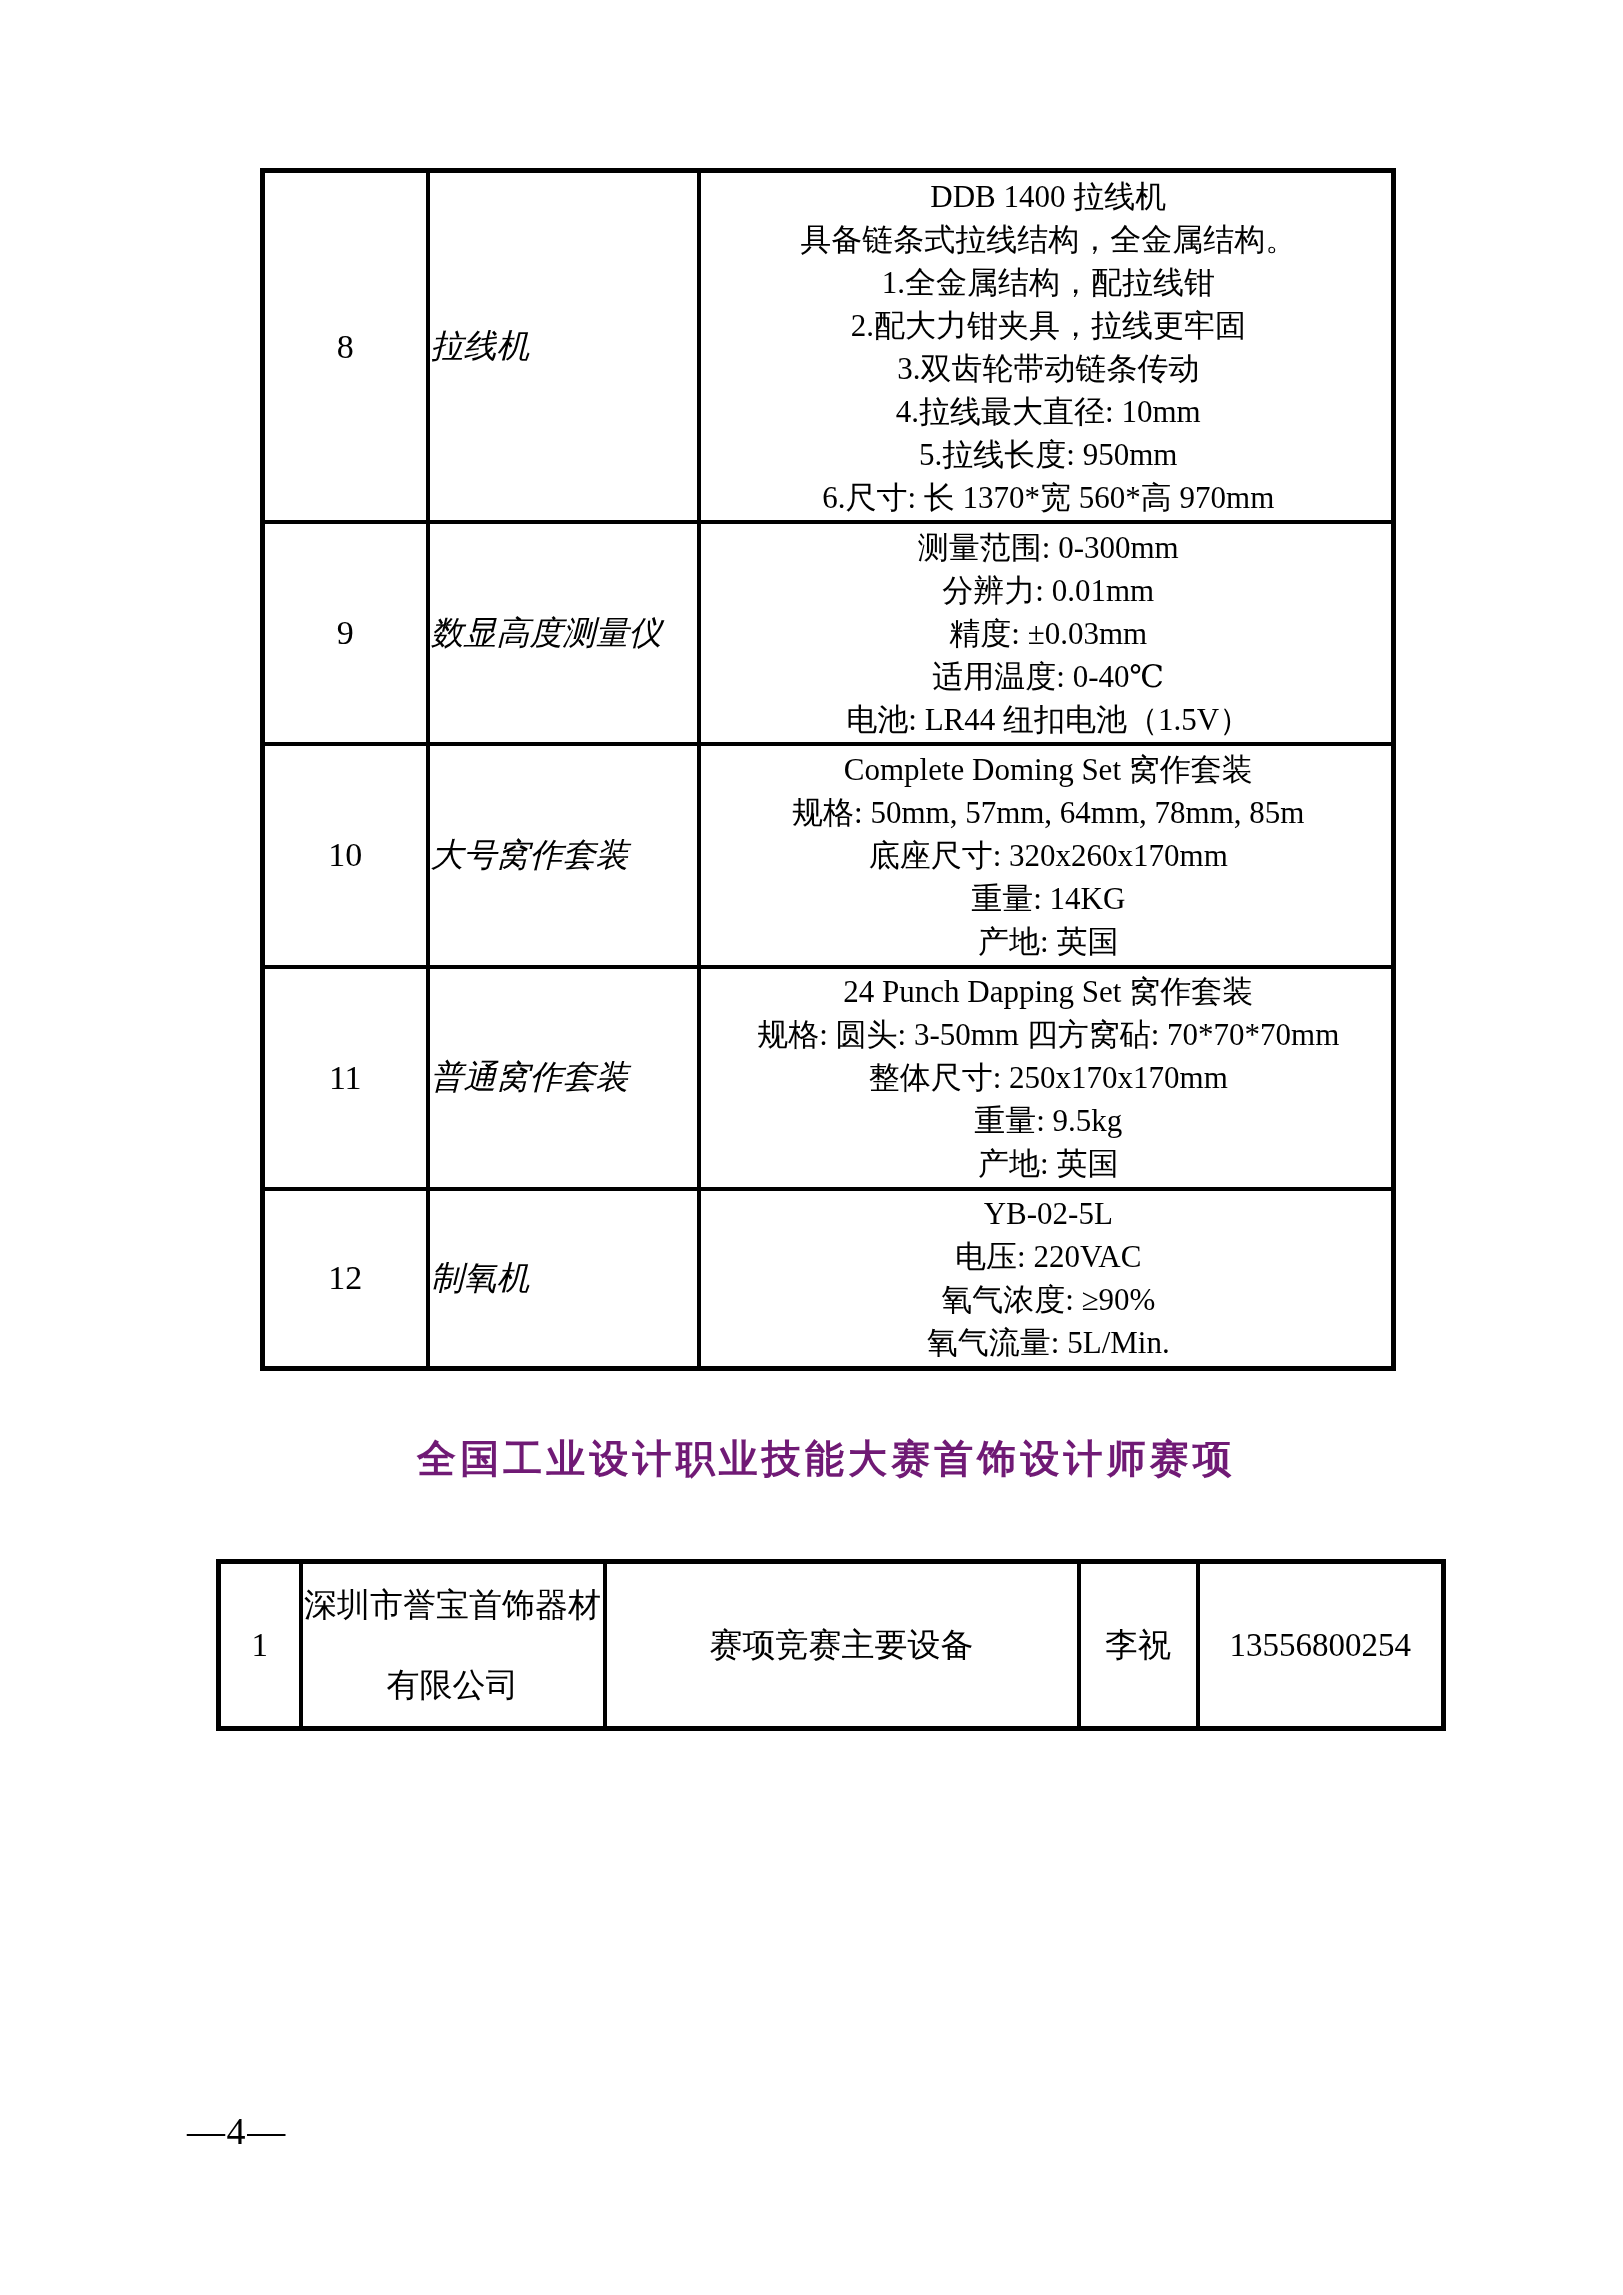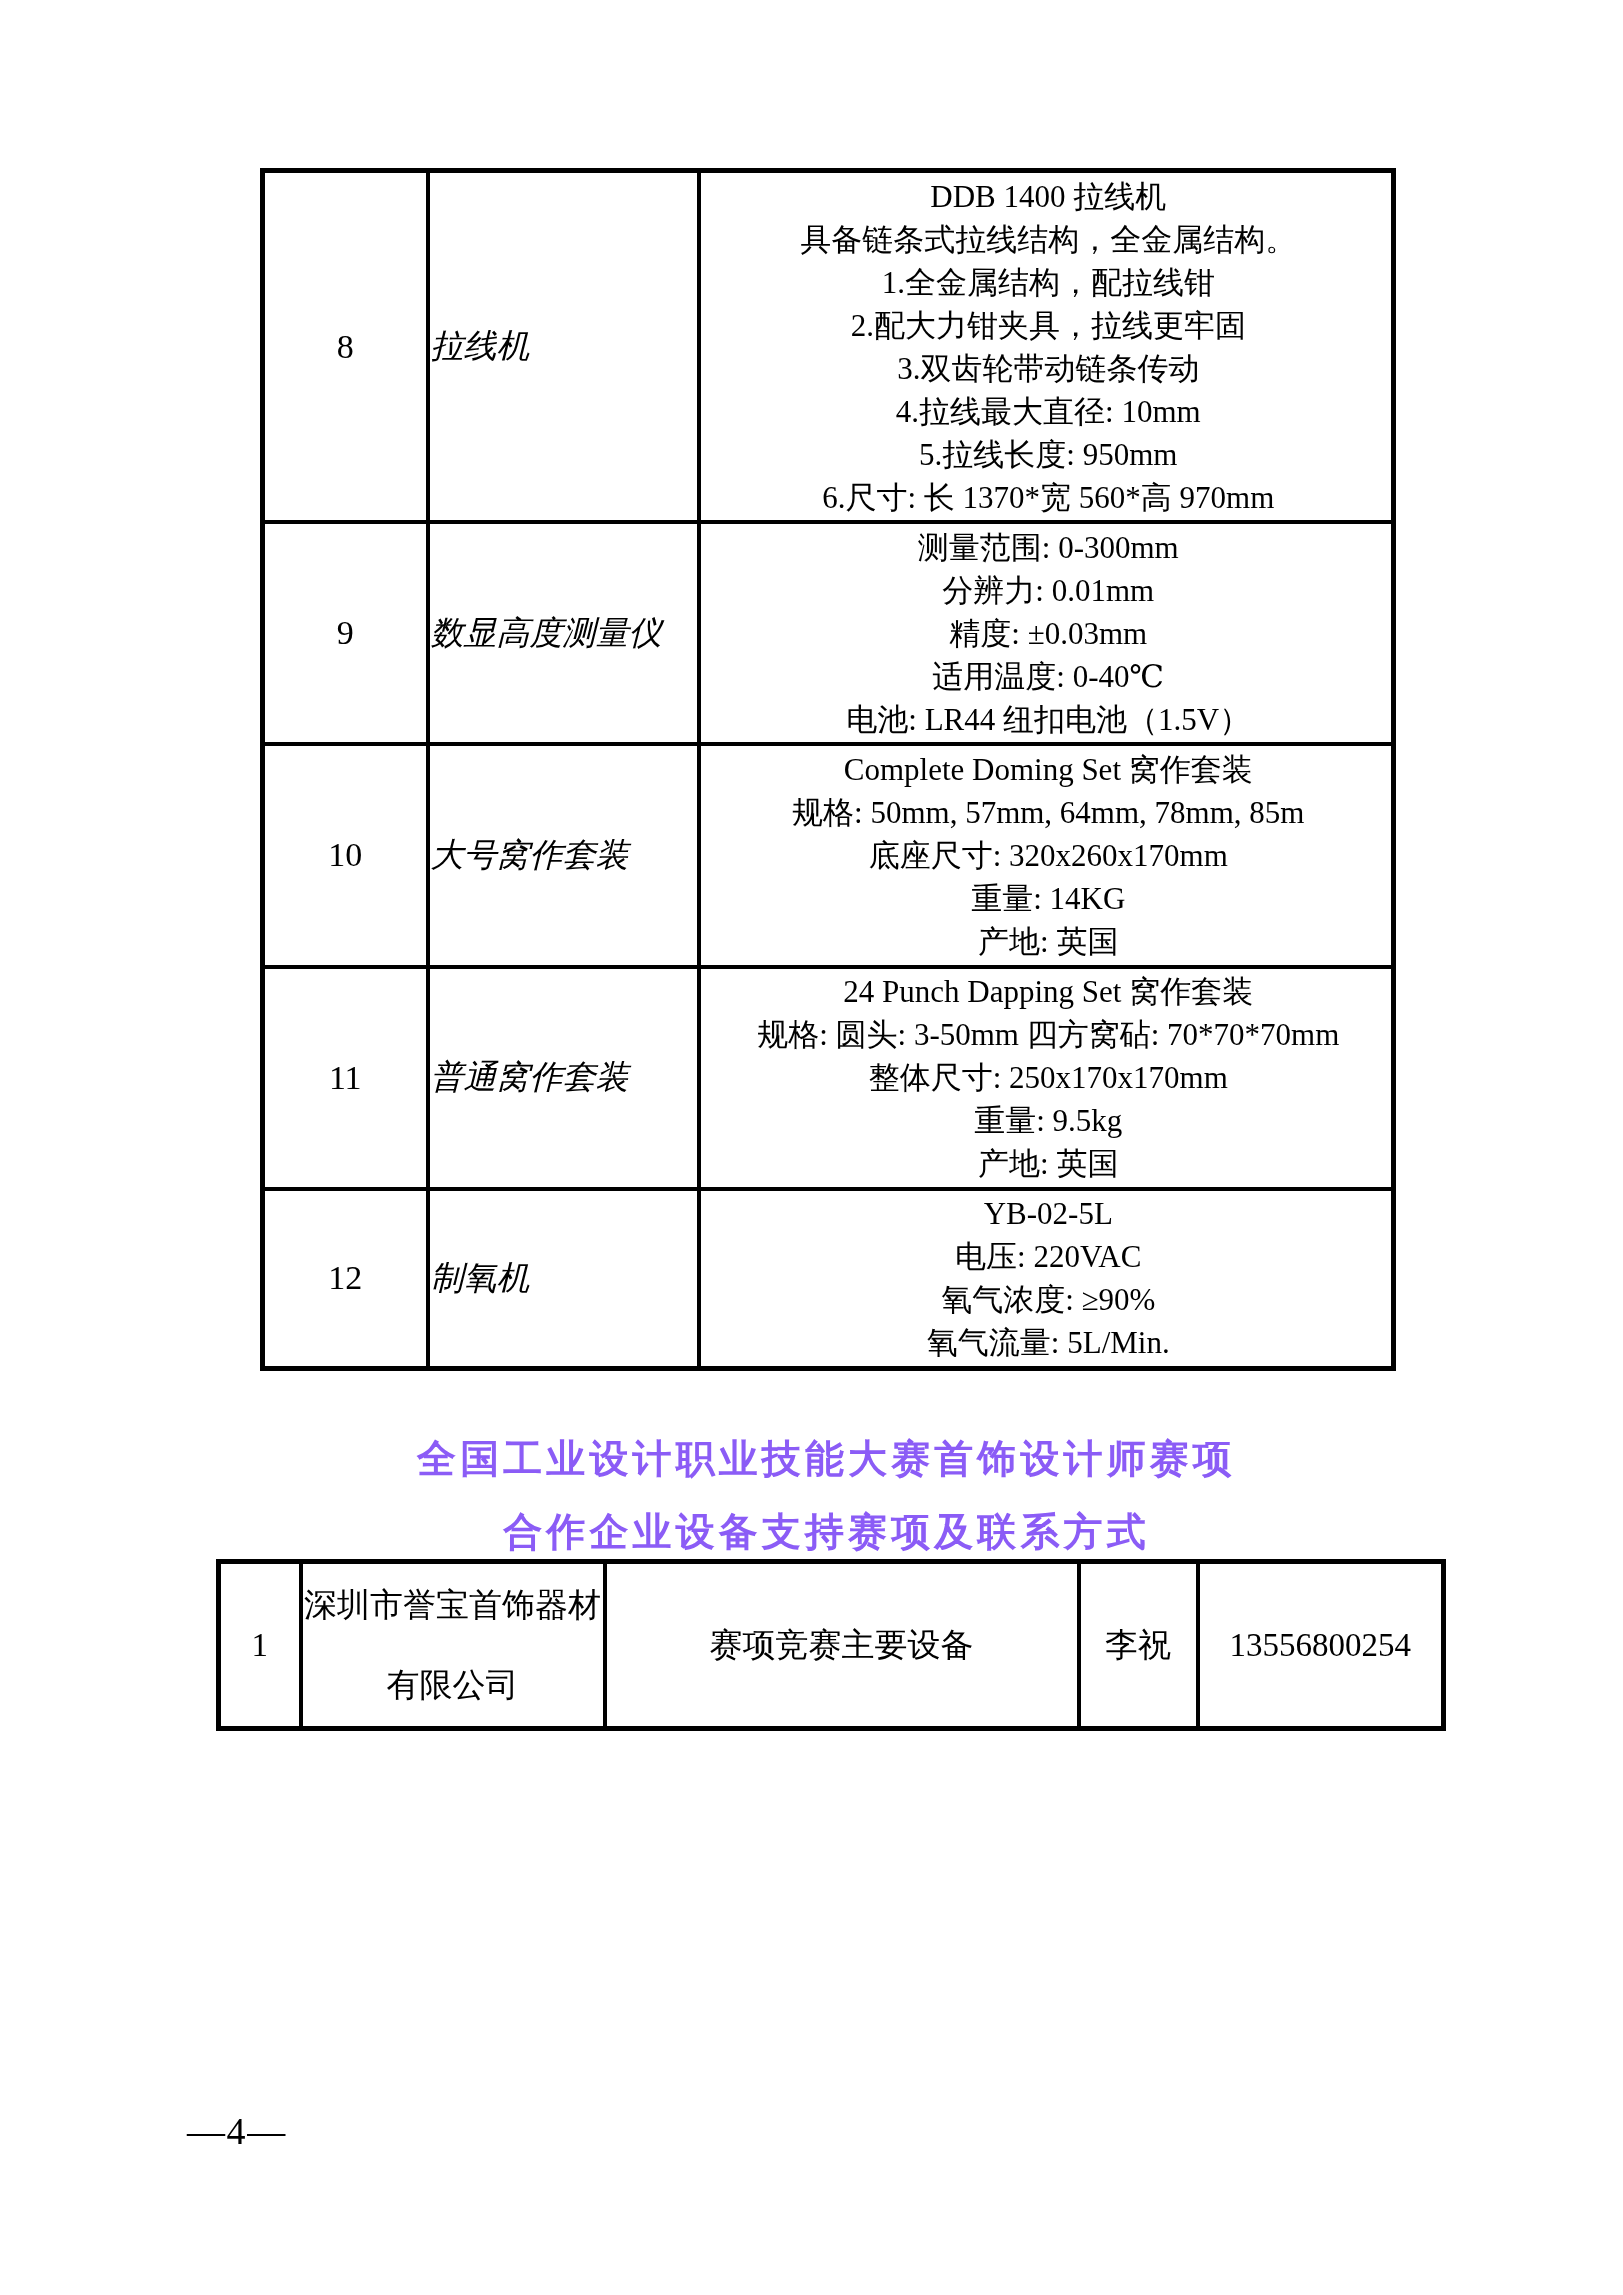--- a/index.html
+++ b/index.html
@@ -55,21 +55,21 @@
   
   .doc-title {
     position: absolute;
     left: 29.5px;
     width: 1594px;
     text-align: center;
     font-family: "Liberation Sans", "DejaVu Sans", sans-serif;
     font-weight: 700;
     font-size: 39px;
     letter-spacing: 4.1px;
-    color: #8b5cf6;
+    color: #701a75;
     white-space: nowrap;
   }
   .doc-title.l1 { top: 1432px; }
   .doc-title.l2 { top: 1505px; }
 
   
   table.partner {
     position: absolute;
     left: 216px;
     top: 1559px;
@@ -175,21 +175,20 @@
           <div class="spec-line">YB-02-5L</div>
           <div class="spec-line">电压: 220VAC</div>
           <div class="spec-line">氧气浓度: ≥90%</div>
           <div class="spec-line">氧气流量: 5L/Min.</div>
         </td>
       </tr>
     </tbody>
   </table>
 
   <div class="doc-title l1">全国工业设计职业技能大赛首饰设计师赛项</div>
-  <div class="doc-title l2">合作企业设备支持赛项及联系方式</div>
 
   <table class="partner">
     <colgroup>
       <col style="width:82px">
       <col style="width:304px">
       <col style="width:474px">
       <col style="width:119px">
       <col style="width:246px">
     </colgroup>
     <tbody>

